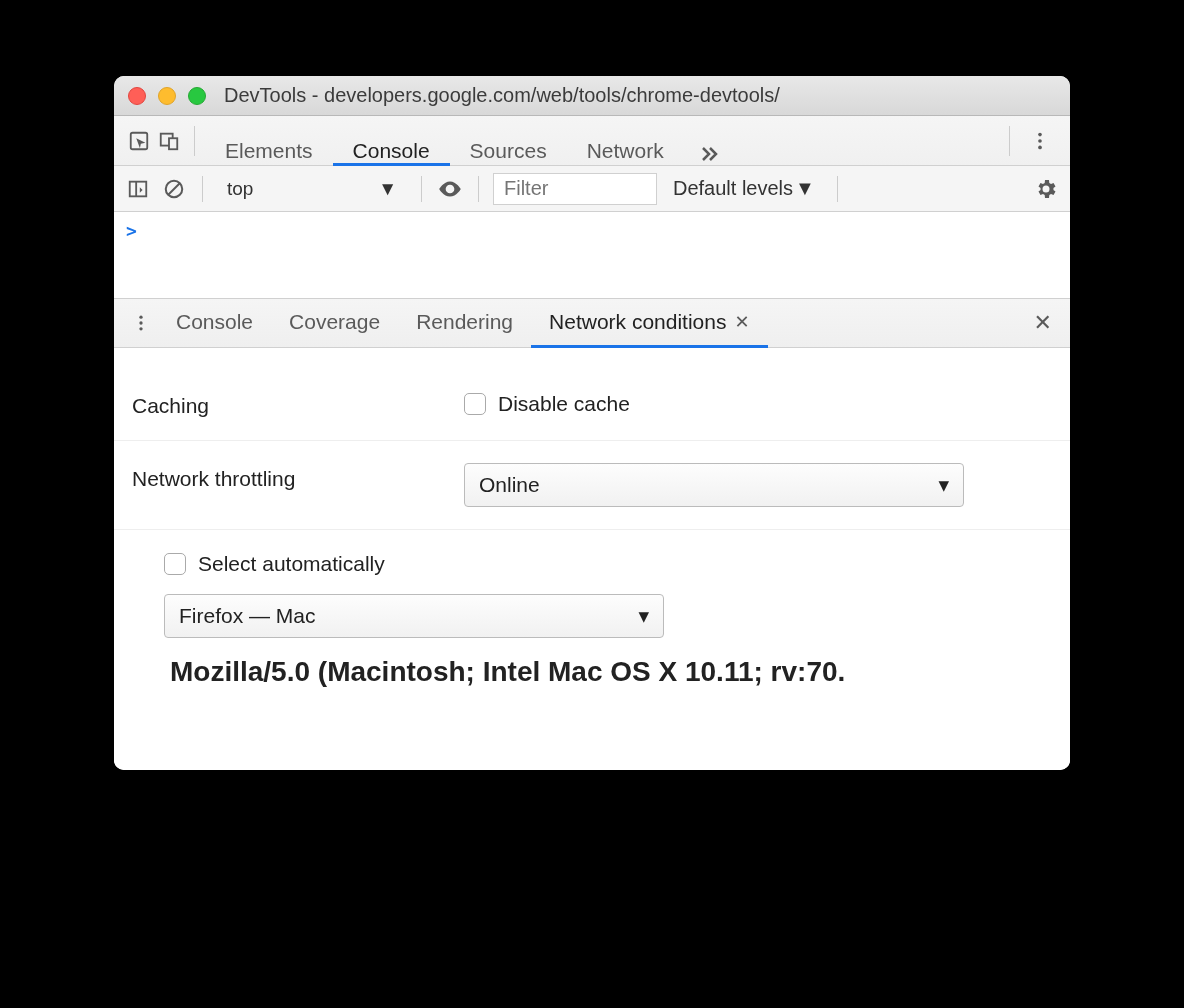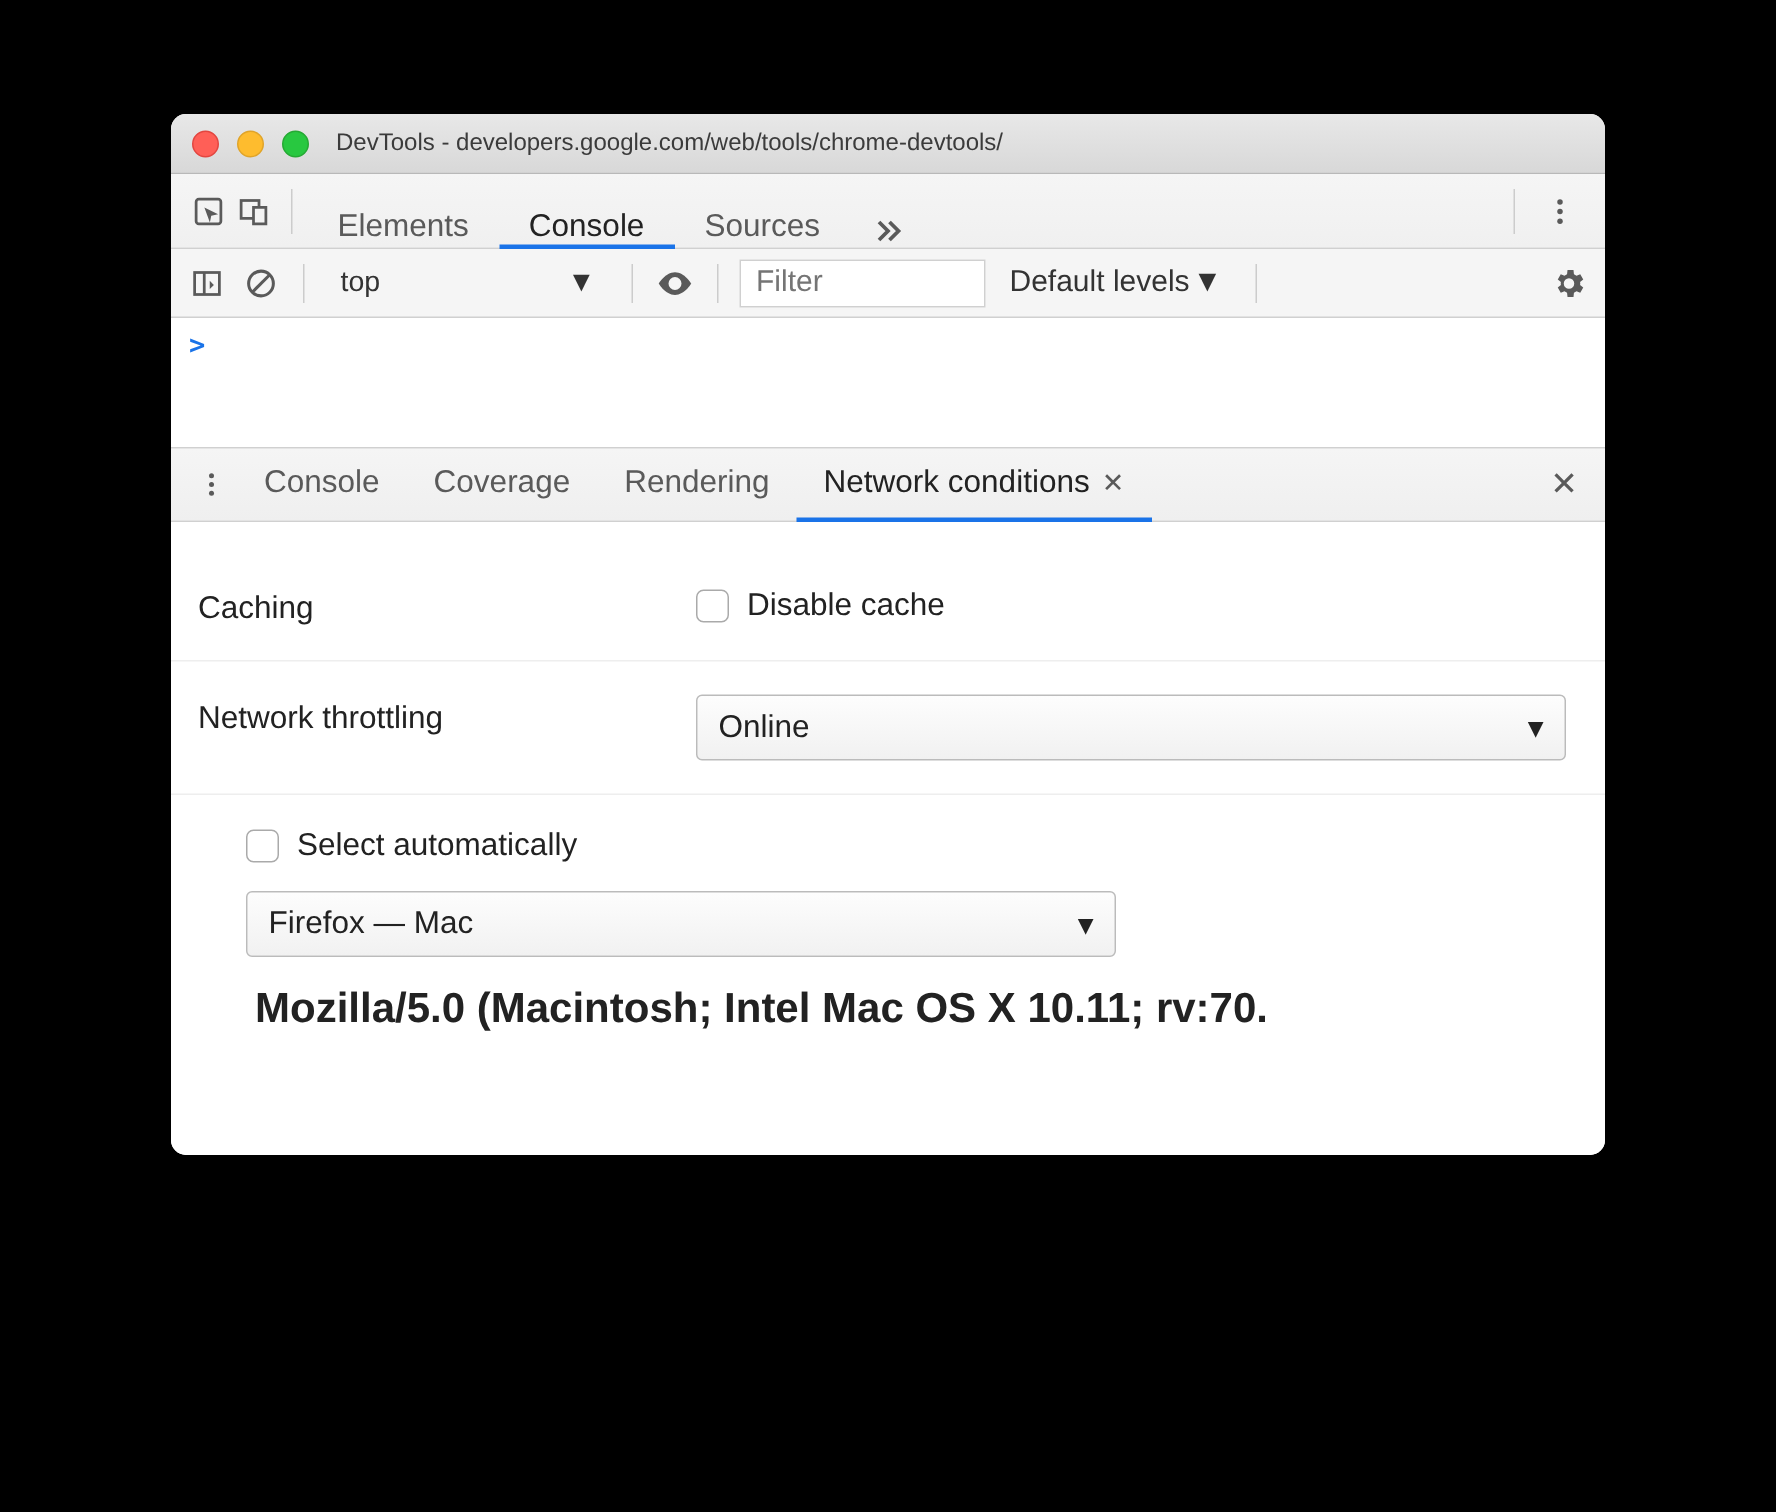--- a/index.html
+++ b/index.html
@@ -27,21 +27,21 @@
     border-bottom: 1px solid #b8b8b8;
     display: flex;
     align-items: center;
     padding: 0 14px;
   }
   .traffic-lights { display: flex; gap: 12px; margin-right: 18px; }
   .tl { width: 18px; height: 18px; border-radius: 50%; }
   .tl-red { background: #ff5f57; border: 1px solid #e24640; }
   .tl-yellow { background: #febc2e; border: 1px solid #e0a429; }
   .tl-green { background: #28c840; border: 1px solid #26a934; }
-  .title { font-size: 16px; color: #3b3b3b; }
+  .title { font-size: 20px; color: #3b3b3b; }
   
   .toolbar {
     height: 50px;
     background: linear-gradient(#f5f5f5, #f0f0f0);
     border-bottom: 1px solid #d0d0d0;
     display: flex;
     align-items: center;
     padding: 0 10px;
   }
   .tb-icon {
@@ -115,21 +115,21 @@
     border-bottom: 1px solid #eee;
   }
   .row:last-child { border-bottom:none; }
   .row-label { width: 300px; font-size:21px; color:#222; align-self:flex-start; padding-top:4px;}
   .row-body { flex:1; display:flex; flex-direction:column; gap:18px; align-items:flex-start;margin-left:32px;}
   .checkbox-line { display:flex; align-items:center; gap:12px; font-size:21px; color:#222;}
   .checkbox {
     width:22px; height:22px; border:1.5px solid #aaa; border-radius:5px; background:#fff;
   }
   .select {
-    width: 580px; height:44px; border:1px solid #bbb; border-radius:4px;
+    width: 500px; height:44px; border:1px solid #bbb; border-radius:4px;
     background: linear-gradient(#fdfdfd,#f1f1f1);
     display:flex; align-items:center; justify-content:space-between;
     padding: 0 14px; font-size:21px; color:#222;
   }
   .ua-string { font-size:28px; color:#222; padding-left:6px;font-weight:bold; }
   svg { display:block; }
 </style>
 </head>
 <body>
 
@@ -155,20 +155,21 @@
       <svg width="22" height="22" viewBox="0 0 24 24" fill="none" stroke="currentColor" stroke-width="2">
           <rect x="3" y="4" width="13" height="13"></rect>
           <rect x="12" y="9" width="9" height="12" fill="#f3f3f3"></rect>
         </svg>
     </div>
     <div class="tb-sep"></div>
     <div class="main-tabs">
       <div class="main-tab">Elements</div>
       <div class="main-tab active">Console</div>
       <div class="main-tab">Sources</div>
+      <div class="main-tab">Network</div>
       <div class="more-icon">
         <svg width="24" height="24" viewBox="0 0 24 24" fill="none" stroke="currentColor" stroke-width="2.5">
             <path d="M7 6 L13 12 L7 18"></path>
             <path d="M14 6 L20 12 L14 18"></path>
           </svg>
       </div>
     </div>
     <div class="tb-sep"></div>
     <div class="kebab">
       <svg width="22" height="22" viewBox="0 0 24 24" fill="currentColor">

